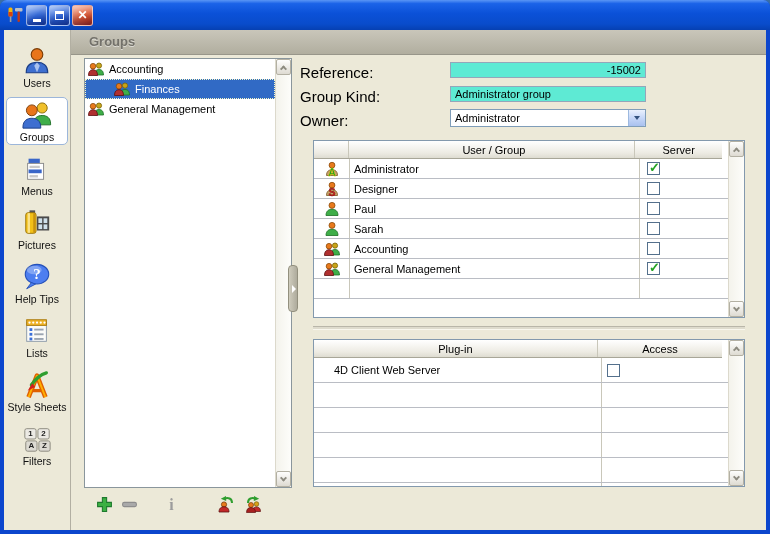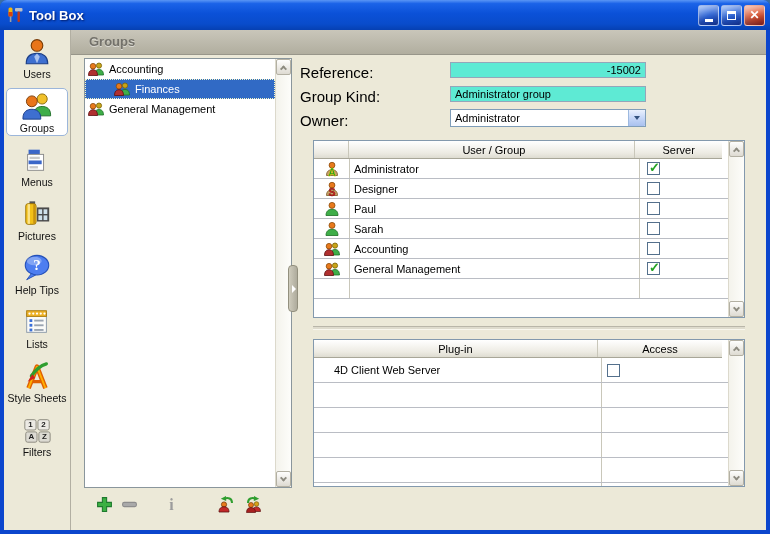--- a/index.html
+++ b/index.html
@@ -17,21 +17,21 @@
     box-shadow:inset 0 10px 8px -6px rgba(255,255,255,.55), inset 0 -10px 10px -6px rgba(0,0,60,.45);}
   .winbtn.min,.winbtn.max{background:linear-gradient(135deg,#78a4f2,#2a63d8 50%,#1c49b4);}
   .winbtn.close{background:linear-gradient(135deg,#f0a088,#e05a34 50%,#bb2d0c);}
   .glyph-min{width:8px;height:3px;background:#fff;align-self:flex-end;margin:0 0 3px 0;}
   .glyph-max{width:9px;height:9px;border:1px solid #fff;border-top:3px solid #fff;}
   .glyph-close{font-size:12px;font-weight:bold;line-height:1;}
   
   .wbody{position:absolute;top:30px;left:4px;right:4px;bottom:4px;background:#ece9d8;overflow:hidden;}
   
   .sidebar{position:absolute;left:0;top:0;bottom:0;width:67px;border-right:1px solid #b2afa2;
-    display:flex;flex-direction:column;align-items:center;padding-top:4px;gap:6px;}
+    display:flex;flex-direction:column;align-items:center;padding-top:13px;gap:6px;}
   .side-item{width:62px;height:48px;padding-top:2px;text-align:center;border:1px solid transparent;border-radius:5px;cursor:pointer;}
   .side-item.selected{background:#fff;border-color:#9cb6da;}
   .side-icon{display:block;height:31px;}
   .side-icon svg{width:30px;height:30px;}
   .side-label{display:block;font-size:10.5px;color:#111;white-space:nowrap;margin-top:0px;}
   
   .header-bar{position:absolute;left:67px;right:0;top:0;height:25px;
     background:linear-gradient(#c9c6ba,#b1ae9f);border-bottom:1px solid #98968a;}
   .header-title{position:absolute;left:18px;top:4px;font-size:13px;font-weight:bold;color:#73716a;
     text-shadow:0 1px 0 rgba(255,255,255,.5);}
@@ -103,21 +103,20 @@
   <div class="titlebar">
     <span class="app-icon">
       <svg viewBox="0 0 18 18">
         <rect x="2.5" y="1.5" width="4" height="9" rx="1.5" fill="#f5b70a"></rect>
         <rect x="2.5" y="6" width="4" height="4.5" fill="#d84010"></rect>
         <rect x="3.8" y="10.5" width="1.6" height="5.5" fill="#9aa0a8"></rect>
         <rect x="9" y="2" width="7.5" height="3.5" rx="1" fill="#b8bec6"></rect>
         <rect x="11.5" y="5.5" width="2.4" height="10.5" rx="1" fill="#c23818"></rect>
       </svg>
     </span>
-    <span class="title-text">Tool Box</span>
     <span class="winbtn min">
         <span class="glyph-min"></span>
       </span>
     <span class="winbtn max">
         <span class="glyph-max"></span>
       </span>
     <span class="winbtn close">
         <span class="glyph-close">✕</span>
       </span>
   </div>

